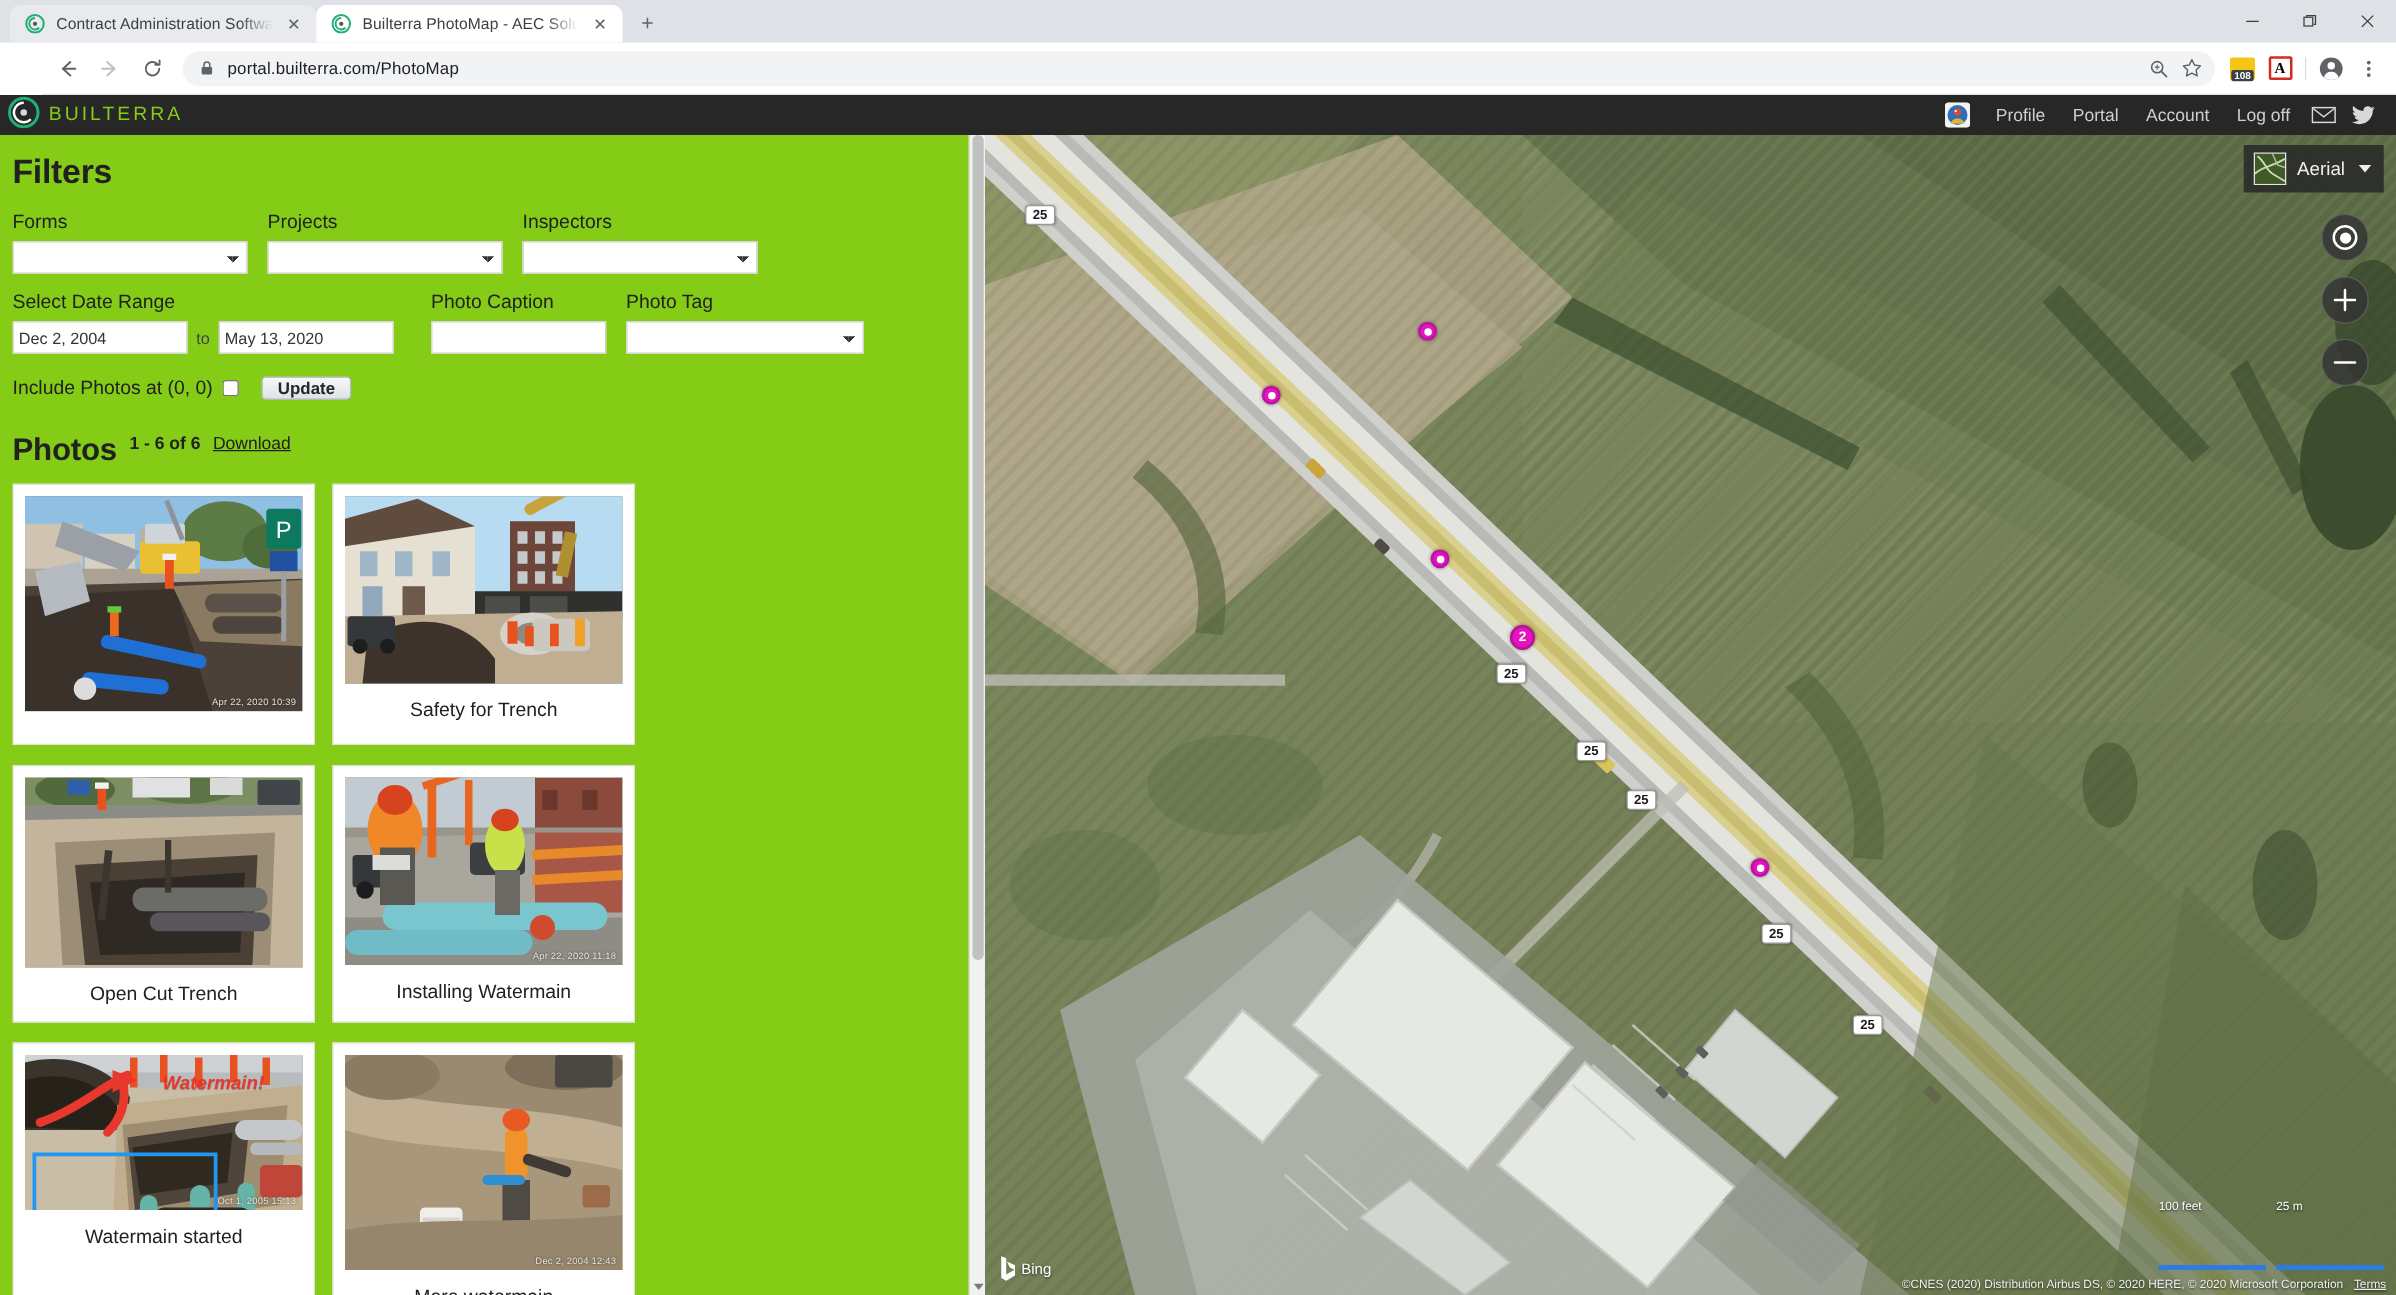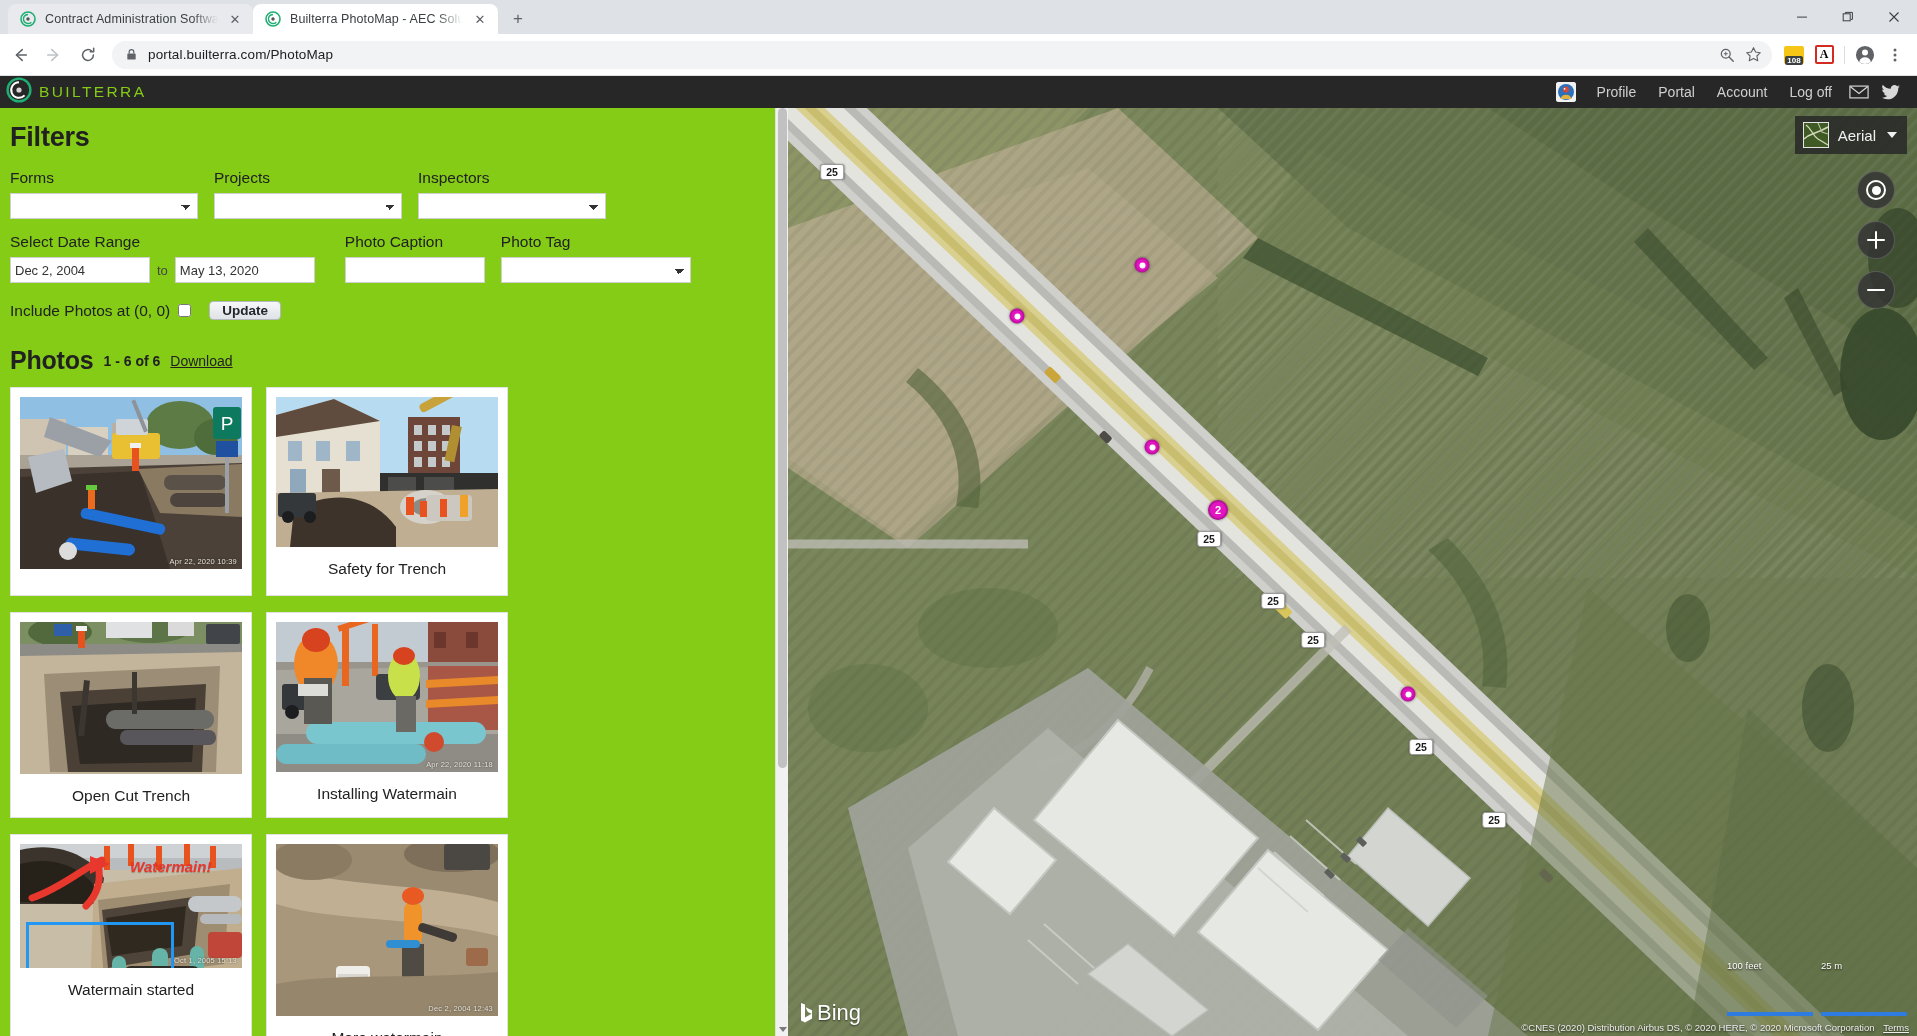--- a/index.html
+++ b/index.html
@@ -74,20 +74,21 @@
   }
 
   .browser-toolbar {
     height: 42px;
     background: #ffffff;
     display: flex;
     align-items: center;
     gap: 2px;
     padding: 0 8px 0 4px;
     border-bottom: 1px solid #dfe1e5;
+    margin-left: 34px;
   }
   .nav-btn {
     width: 32px; height: 32px;
     display: flex; align-items: center; justify-content: center;
     border-radius: 50%;
     color: #5f6368;
   }
   .nav-btn.disabled { color: #bdc1c6; }
   .omnibox {
     flex: 1 1 auto;
@@ -249,21 +250,21 @@
     font-size: 13.5px;
     font-weight: bold;
     color: #23272b;
     padding: 1px 12px;
     margin-left: 10px;
     cursor: pointer;
   }
 
   .photos-head {
     display: flex;
-    align-items: center;
+    align-items: flex-start;
     gap: 10px;
     margin: 26px 0 12px 0;
   }
   .photos-title { font-size: 25px; font-weight: bold; color: #212121; letter-spacing: -0.2px; }
   .photos-count { font-size: 14px; font-weight: bold; color: #212121; }
   .photos-download { font-size: 14px; color: #212121; text-decoration: underline; cursor: pointer; }
 
   .photo-grid {
     display: flex;
     flex-wrap: wrap;
@@ -440,21 +441,21 @@
     z-index: 4;
     transform: translate(-50%, -50%);
     box-shadow: 0 0 2px rgba(0,0,0,.35);
   }
 
   .bing-logo {
     position: absolute;
     left: 12px; bottom: 10px;
     display: flex; align-items: center; gap: 4px;
     color: #ffffff;
-    font-size: 22px;
+    font-size: 12px;
     z-index: 6;
     text-shadow: 0 1px 2px rgba(0,0,0,.6);
   }
   .map-attrib {
     position: absolute;
     right: 8px; bottom: 3px;
     color: #efefef;
     font-size: 9.5px;
     z-index: 6;
     text-shadow: 0 1px 2px rgba(0,0,0,.75);

